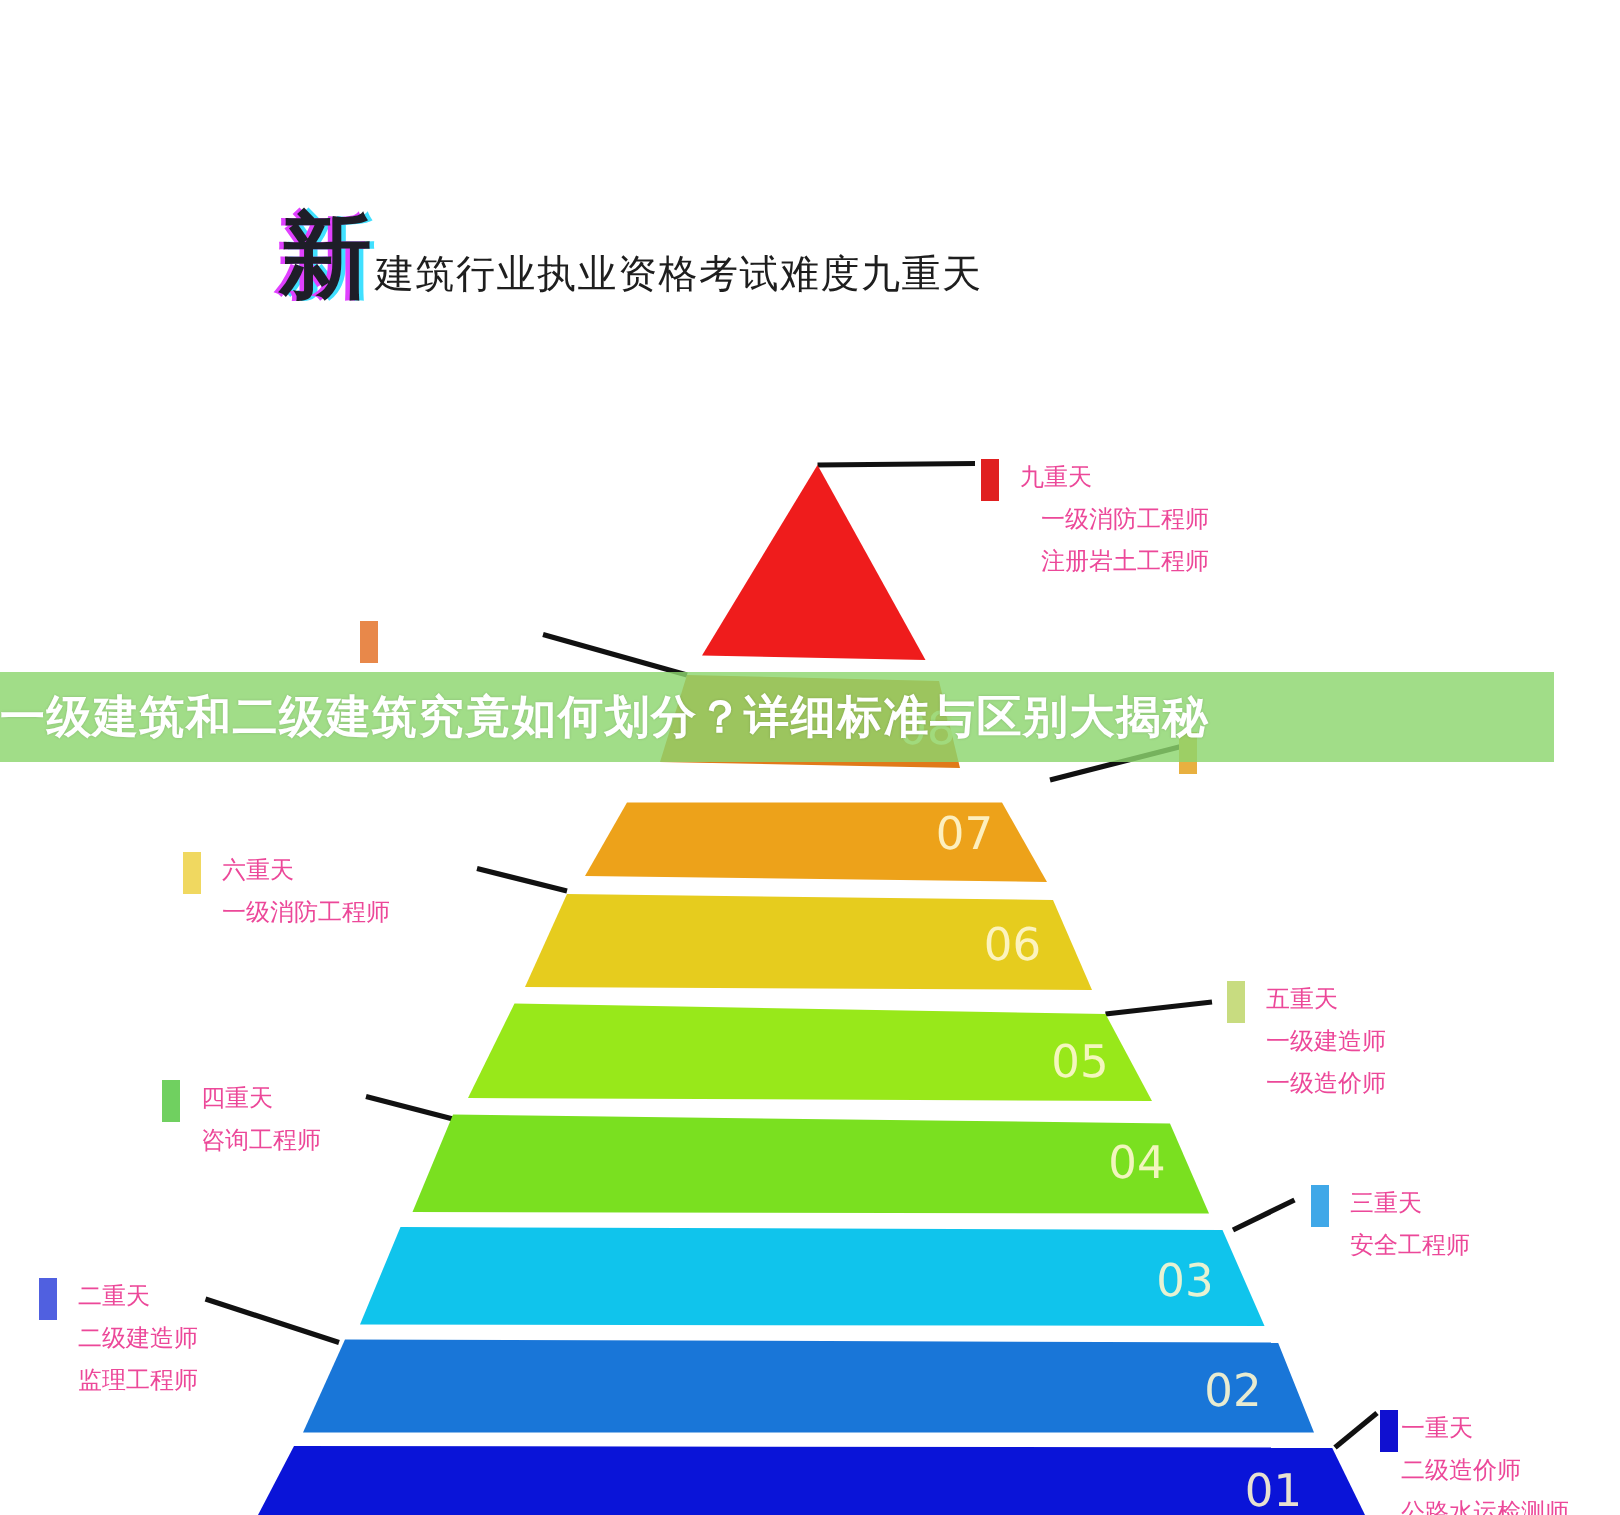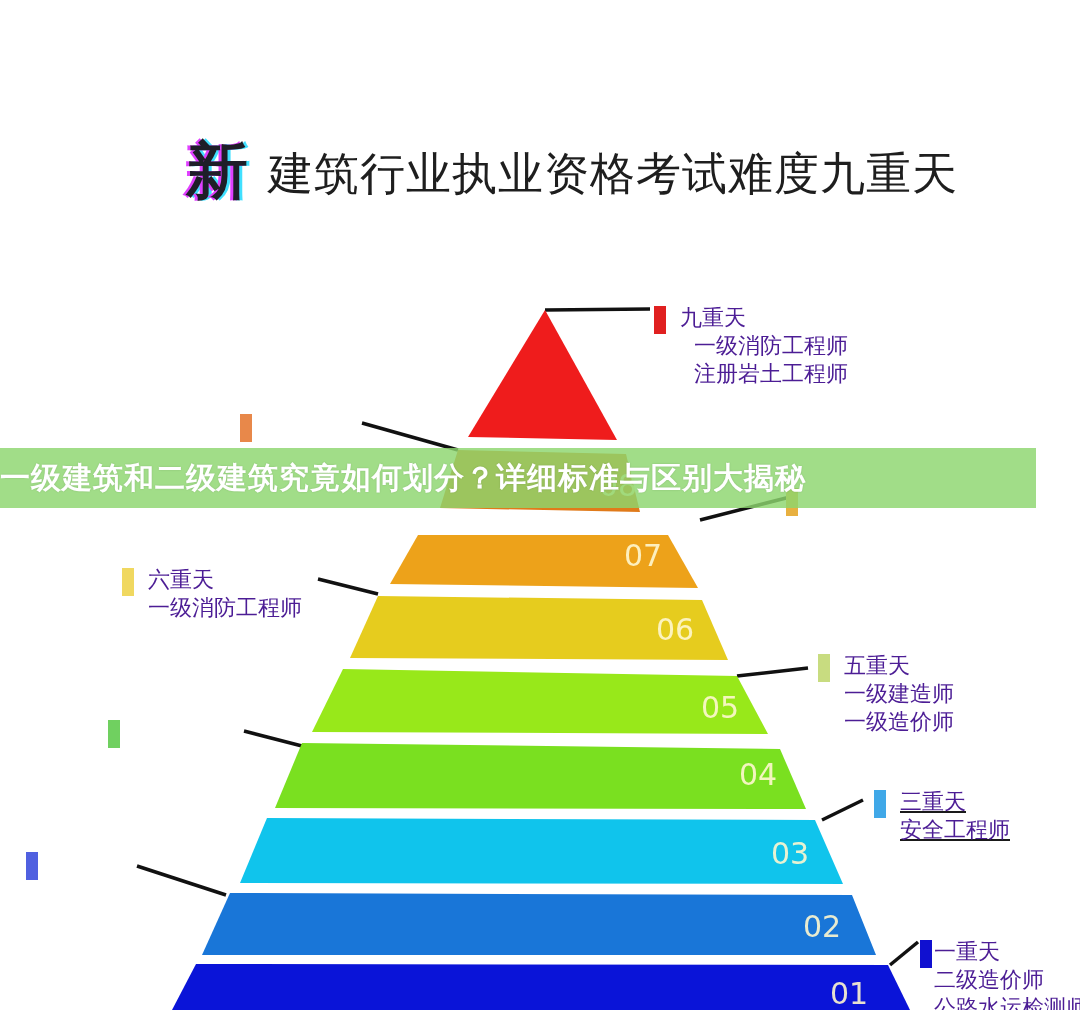--- a/index.html
+++ b/index.html
@@ -11,32 +11,32 @@
   .title {
     position: absolute; left: 186px; top: 140px;
     display: flex; align-items: flex-end; white-space: nowrap;
   }
   .title-big {
     font-size: 62px; font-weight: bold; color: #1e1e28; line-height: 1;
     text-shadow: -3px 0 0 #e040ff, 3px 0 0 #40e0ff;
     letter-spacing: -2px;
   }
   .title-rest {
-    font-size: 45px; color: #1e1e1e; line-height: 1; margin-left: 22px; padding-bottom: 6px;
+    font-size: 26px; color: #1e1e1e; line-height: 1; margin-left: 4px; padding-bottom: 6px;
     letter-spacing: 1px;
   }
   svg.pyr { position: absolute; left: 0; top: 0; }
   .layer-num {
     font-family: "DejaVu Sans", sans-serif; font-size: 30px; fill: #fff8d0; opacity: 0.9;
   }
   .label { position: absolute; white-space: nowrap; }
   .label .bar {
     position: absolute; left: 0; top: 2px; width: 12px; height: 28px;
   }
-  .label .lines { margin-left: 26px; font-size: 22px; line-height: 28px; color: #4c1d95; }
+  .label .lines { margin-left: 26px; font-size: 16px; line-height: 28px; color: #ec4899; }
   .label .lines div { white-space: nowrap; }
   .label .lines .sub { padding-left: 0; }
   .banner {
     position: absolute; left: 0; top: 448px; width: 1036px; height: 60px;
     background: rgba(140, 214, 110, 0.82);
     display: flex; align-items: center; justify-content: flex-start;
   }
   .banner-text {
     font-size: 30px; font-weight: bold; color: #ffffff; letter-spacing: 1px;
     text-shadow: 0 0 2px rgba(0,0,0,0.15);
@@ -123,32 +123,41 @@
   <div class="bar" style="background: rgb(200, 220, 128);"></div>
   <div class="lines">
     <div>五重天</div>
     <div>一级建造师</div>
     <div>一级造价师</div>
   </div>
 </div>
 
 <div class="label" style="left:108px; top:718px;">
   <div class="bar" style="background: rgb(112, 208, 96);"></div>
+  <div class="lines">
+    <div>四重天</div>
+    <div>咨询工程师</div>
+  </div>
 </div>
 
-<div class="label" style="left:874px; top:788px;text-decoration:underline;">
+<div class="label" style="left:874px; top:788px;">
   <div class="bar" style="background: rgb(64, 168, 232);"></div>
   <div class="lines">
     <div>三重天</div>
     <div>安全工程师</div>
   </div>
 </div>
 
 <div class="label" style="left:26px; top:850px;">
   <div class="bar" style="background: rgb(80, 96, 224);"></div>
+  <div class="lines">
+    <div>二重天</div>
+    <div>二级建造师</div>
+    <div>监理工程师</div>
+  </div>
 </div>
 
 <div class="label" style="left:920px; top:922px;margin-top:16px;">
   <div class="bar" style="background: rgb(16, 16, 208);"></div>
   <div class="lines" style="margin-left:14px">
     <div>一重天</div>
     <div>二级造价师</div>
     <div>公路水运检测师</div>
   </div>
 </div>

